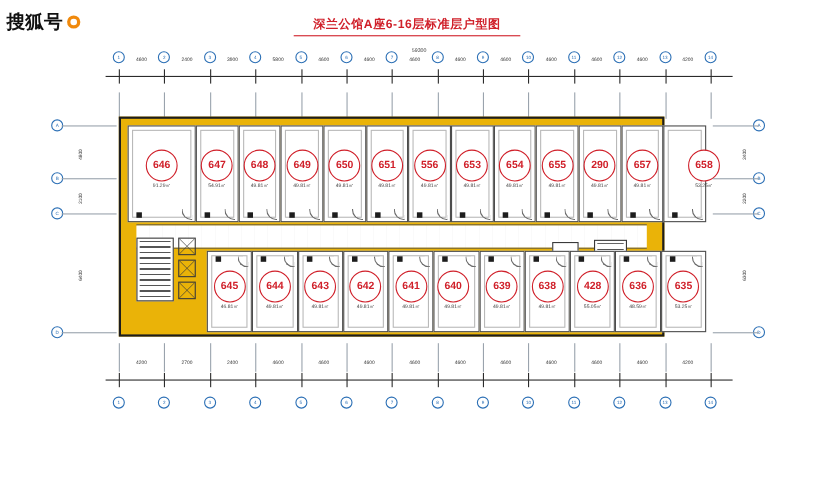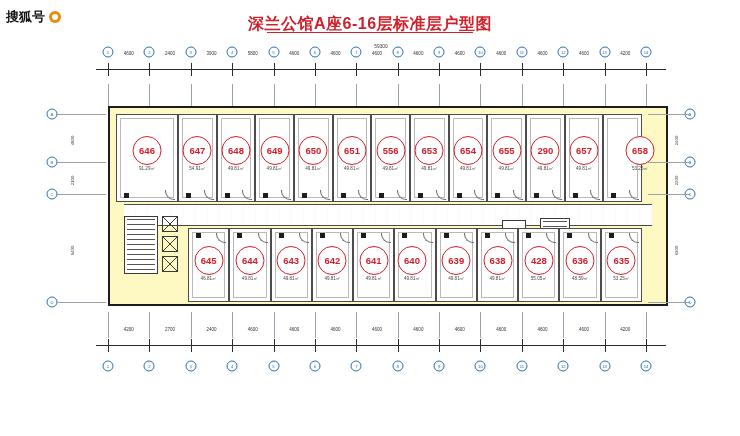--- a/index.html
+++ b/index.html
@@ -5,28 +5,28 @@
   html,body{margin:0;padding:0;}
   body{
     width:740px;height:436px;background:#ffffff;
     font-family:"Liberation Sans","DejaVu Sans",sans-serif;
     overflow:hidden;position:relative;
   }
   .wrap{position:absolute;inset:0;}
 
   
   .brandbar{position:absolute;left:6px;top:8px;display:flex;align-items:center;gap:4px;}
-  .brand-logo{font-size:13px;font-weight:bold;color:#111;letter-spacing:0px;}
+  .brand-logo{font-size:17px;font-weight:bold;color:#111;letter-spacing:0px;}
   .brand-dot{width:12px;height:12px;border-radius:50%;background:#f0890c;display:inline-block;position:relative;}
   .brand-dot:after{content:"";position:absolute;left:3px;top:3px;width:6px;height:6px;border-radius:50%;background:#fff;}
   .brand-name{font-size:13px;font-weight:bold;color:#111;}
 
   .title{
     position:absolute;left:0;right:0;top:14px;text-align:center;
-    font-size:16px;font-weight:bold;color:#d0202a;letter-spacing:.5px;
+    font-size:11px;font-weight:bold;color:#d0202a;letter-spacing:.5px;
   }
   .title-underline{
     position:absolute;left:50%;transform:translateX(-50%);top:32px;
     width:206px;height:1px;background:#d0202a;
   }
 
   
   .plan{position:absolute;left:96px;top:44px;width:570px;height:350px;}
 
   
@@ -38,22 +38,22 @@
   .gridlabel{
     position:absolute;width:9px;height:9px;border:1px solid #2b6fb5;border-radius:50%;
     font-size:4.2px;color:#2b6fb5;display:flex;align-items:center;justify-content:center;
     background:#fff;transform:translate(-50%,-50%);
   }
   .vline{position:absolute;width:1px;background:#9aa3ad;}
   .hline{position:absolute;height:1px;background:#9aa3ad;}
 
   
   .building{
-    position:absolute;left:12px;top:62px;width:560px;height:200px;
-    border:2.2px solid #1d1d1d;background:#fef9c3;box-sizing:border-box;
+    position:absolute;left:12px;top:62px;width:496px;height:200px;
+    border:2.2px solid #1d1d1d;background:#eab308;box-sizing:border-box;
   }
   .corridor{
     position:absolute;left:14px;right:14px;top:96px;height:20px;border-top:1px solid #4a4a4a;border-bottom:1px solid #4a4a4a;
   }
   .corridor-fill{position:absolute;inset:0;background:repeating-linear-gradient(90deg,#fff 0 11px,#fafafa 11px 12px);}
 
   
   .unit{position:absolute;border:1px solid #4c4c4c;box-sizing:border-box;background:#fff;}
   .unit .inner{position:absolute;left:3px;right:3px;top:3px;bottom:3px;border:1px solid #b9b9b9;box-sizing:border-box;}
   .unit .wallblock{position:absolute;width:5px;height:5px;background:#1d1d1d;}

